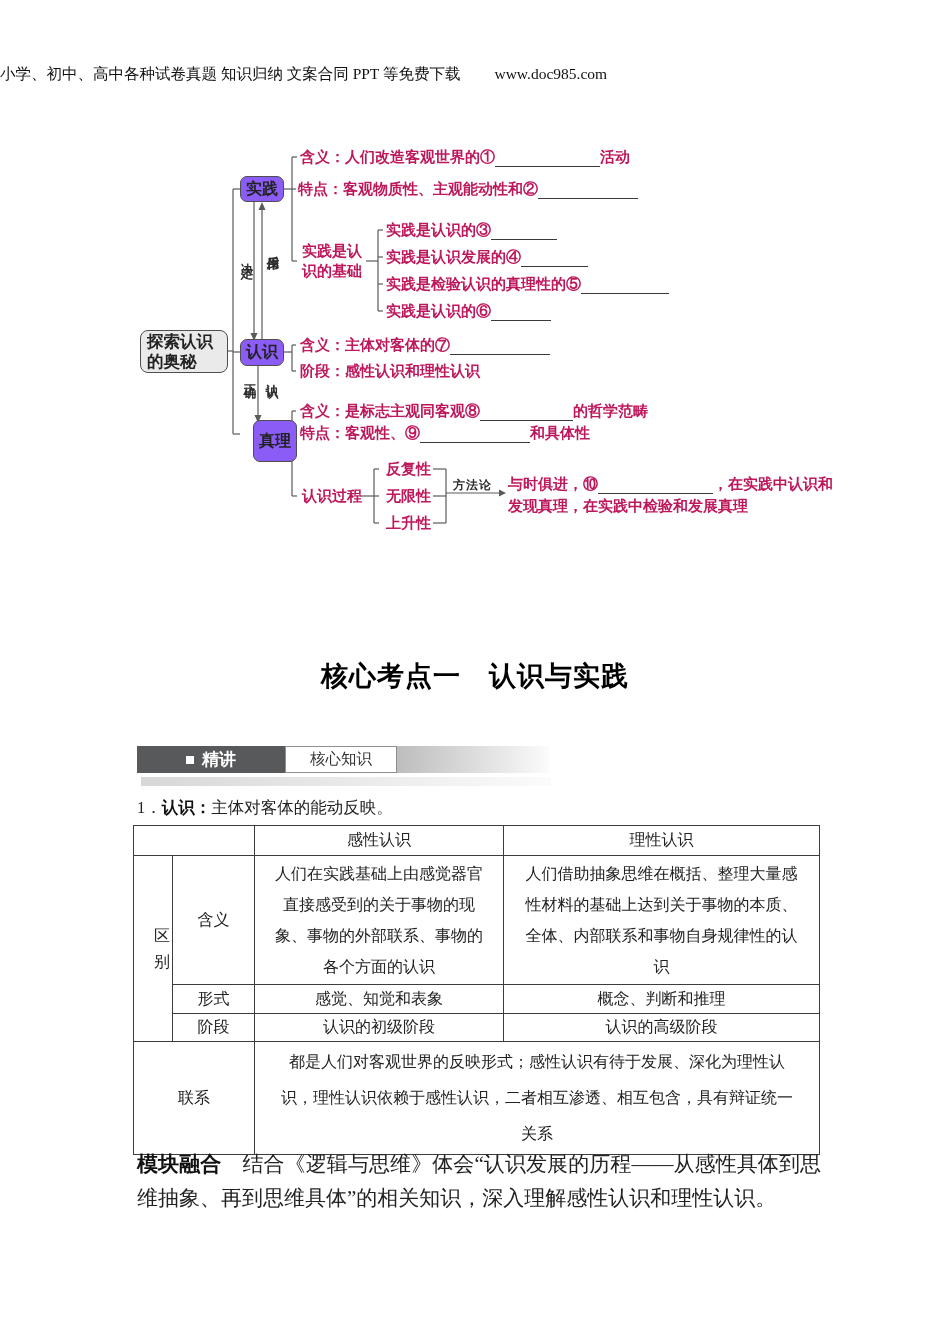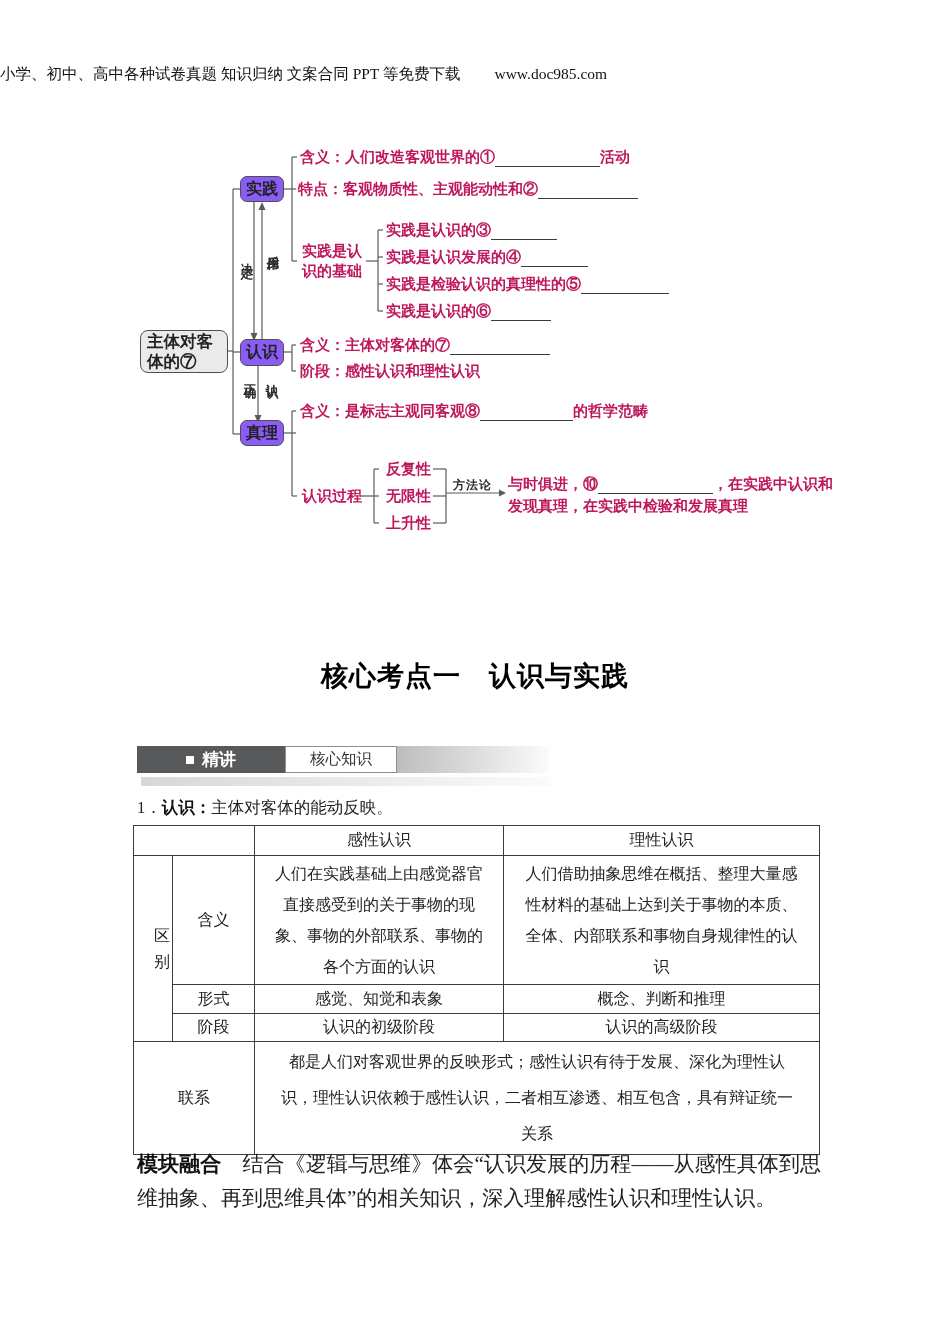--- a/index.html
+++ b/index.html
@@ -167,24 +167,24 @@
         <path d="M446 493 H499"></path>
       </g>
       <g fill="#5a5a5a" stroke="none">
         <polygon points="250.5,333 257.5,333 254,341"></polygon>
         <polygon points="258.5,210 265.5,210 262,202"></polygon>
         <polygon points="254.5,415 261.5,415 258,423"></polygon>
         <polygon points="499,489.5 499,496.5 506,493"></polygon>
       </g>
     </svg>
 
-    <div class="node root" style="left:140px; top:330px; width:88px; height:43px;">主体对客体的⑦</div>
+    <div class="node root" style="left:140px; top:330px; width:88px; height:43px;">探索认识的奥秘</div>
     <div class="node" style="left:240px; top:176px; width:44px; height:26px;">实践</div>
     <div class="node" style="left:240px; top:339px; width:44px; height:27px;">认识</div>
-    <div class="node" style="left:240px; top:420px; width:44px; height:26px;font-family:Liberation Mono, monospace;">真理</div>
+    <div class="node" style="left:253px; top:420px; width:44px; height:42px;font-family:Liberation Mono, monospace;">真理</div>
 
     <div class="vlabel" style="left:238px; top:253px;">决定</div>
     <div class="vlabel" style="left:264px; top:246px; letter-spacing:1px;">反作用</div>
     <div class="vlabel" style="left:241px; top:374px; letter-spacing:2px;">正确</div>
     <div class="vlabel" style="left:263px; top:374px; letter-spacing:2px;">认识</div>
     <div class="mlabel" style="left:453px; top:477px;">方法论</div>
 
     <div class="dg-text" style="left:300px; top:147px;">
       <span>含义：人们改造客观世界的①</span><span class="blank" style="width:105px;"></span><span>活动</span>
     </div>
@@ -205,20 +205,23 @@
       <span>实践是认识的⑥</span><span class="blank" style="width:60px;"></span>
     </div>
 
     <div class="dg-text" style="left:300px; top:335px;">
       <span>含义：主体对客体的⑦</span><span class="blank" style="width:100px;"></span>
     </div>
     <div class="dg-text" style="left:300px; top:361px;">阶段：感性认识和理性认识</div>
 
     <div class="dg-text" style="left:300px; top:401px;">
       <span>含义：是标志主观同客观⑧</span><span class="blank" style="width:93px;"></span><span>的哲学范畴</span>
+    </div>
+    <div class="dg-text" style="left:300px; top:423px;">
+      <span>特点：客观性、⑨</span><span class="blank" style="width:110px;"></span><span>和具体性</span>
     </div>
 
     <div class="dg-text" style="left:302px; top:486px;">认识过程</div>
     <div class="dg-text" style="left:386px; top:459px;">反复性</div>
     <div class="dg-text" style="left:386px; top:486px;">无限性</div>
     <div class="dg-text" style="left:386px; top:513px;">上升性</div>
 
     <div class="dg-text" style="left:508px; top:474px;">
       <span>与时俱进，⑩</span><span class="blank" style="width:115px;"></span><span>，在实践中认识和</span>
     </div>

